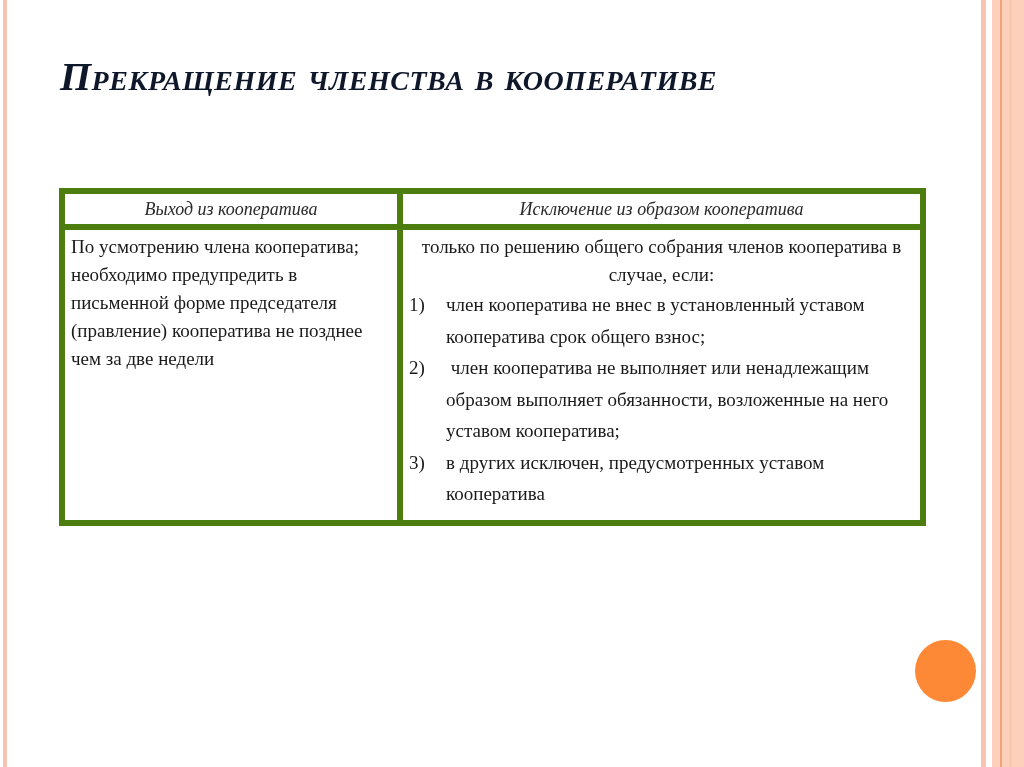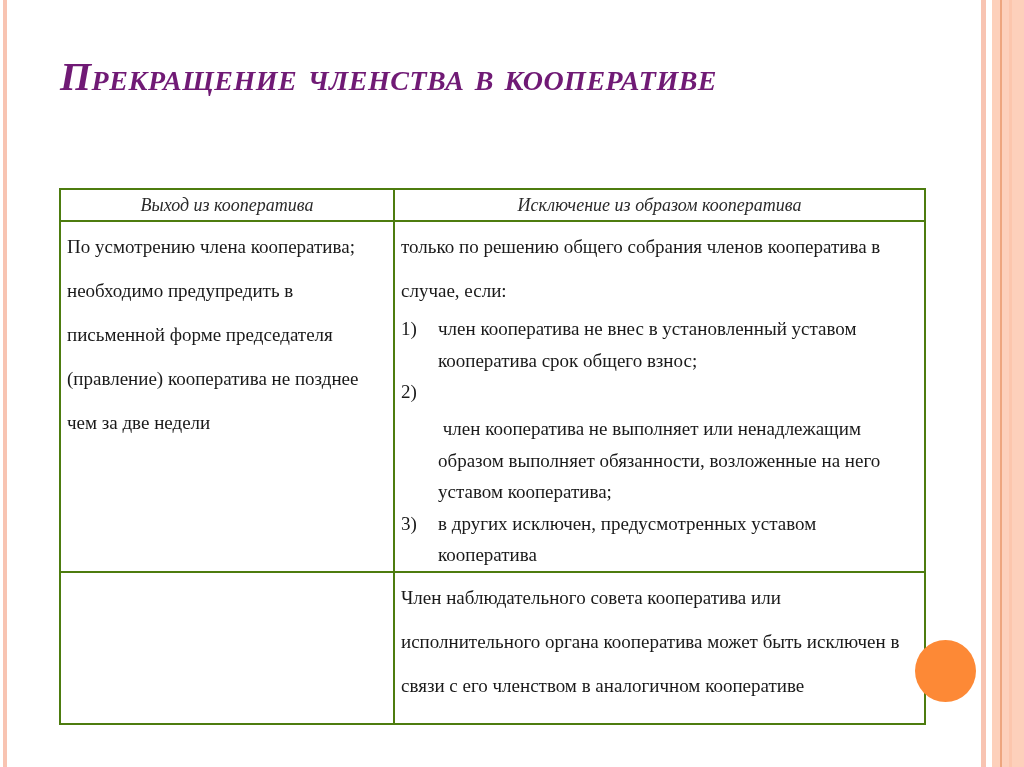--- a/index.html
+++ b/index.html
@@ -3,26 +3,26 @@
 <meta charset="utf-8">
 <style>
   html, body { margin: 0; padding: 0; }
   body { width: 1024px; height: 767px; position: relative; background: #ffffff; overflow: hidden; font-family: "Liberation Serif", serif; }
   .left-stripe { position: absolute; left: 3px; top: 0; width: 4px; height: 767px; background: #f8c4b2; }
   .right-deco { position: absolute; left: 981px; top: 0; width: 43px; height: 767px; }
   .rs1 { position: absolute; left: 0; top: 0; width: 5px; height: 100%; background: #f8c4b2; }
   .rs2 { position: absolute; left: 11px; top: 0; width: 32px; height: 100%; background: #fdd0bb; }
   .rs3 { position: absolute; left: 19px; top: 0; width: 2px; height: 100%; background: #eea57e; }
   .rs4 { position: absolute; left: 28px; top: 0; width: 3px; height: 100%; background: #fcc6ad; }
-  .title { position: absolute; left: 60px; top: 48px; width: 880px; color: #701a75; font-style: italic; font-weight: bold; font-size: 40px; line-height: 58px; font-variant: small-caps; letter-spacing: 0.5px; }
+  .title { position: absolute; left: 60px; top: 48px; width: 880px; color: #0f172a; font-style: italic; font-weight: bold; font-size: 40px; line-height: 58px; font-variant: small-caps; letter-spacing: 0.5px; }
   table.main { position: absolute; left: 59px; top: 188px; width: 867px; border-collapse: collapse; font-size: 19px; color: #1a1a1a; }
-  table.main td, table.main th { border: 2px solid #4d7c0f; vertical-align: top; padding: 0 6px; }
+  table.main td, table.main th { border: 6px solid #4d7c0f; vertical-align: top; padding: 0 6px; }
   table.main th { font-weight: normal; font-style: italic; font-size: 18px; height: 30px; line-height: 30px; text-align: center; color: #2a2a2a; }
   .col1 { width: 320px; }
-  .cell-text { line-height: 44px; padding-top: 3px; }
+  .cell-text { line-height: 28px; padding-top: 3px; }
   ol.items { list-style: none; margin: 0; padding: 0; }
   ol.items li { display: flex; line-height: 31.5px; }
   ol.items li .num { width: 37px; flex: none; }
   .row1 td { height: 290px; }
   .row2 td { height: 150px; }
   .circle { position: absolute; left: 915px; top: 640px; width: 61px; height: 62px; border-radius: 50%; background: #fd8936; }
 </style>
 </head>
 <body>
 
@@ -40,39 +40,33 @@
   <tbody>
       <tr>
     <th class="col1">Выход из кооператива</th>
     <th>Исключение из образом кооператива</th>
   </tr>
   <tr class="row1">
     <td>
       <div class="cell-text">По усмотрению члена кооператива; необходимо предупредить в письменной форме председателя (правление) кооператива не позднее чем за две недели</div>
     </td>
     <td>
-      <div class="cell-text" style="padding-top:3px;">только по решению общего собрания членов кооператива в случае, если:</div>
+      <div class="cell-text" style="padding-top:3px;text-align:center;">только по решению общего собрания членов кооператива в случае, если:</div>
       <ol class="items">
         <li>
           <span class="num">1)</span>
           <span>член кооператива не внес в установленный уставом кооператива срок общего взнос;</span>
         </li>
         <li>
           <span class="num">2)</span>
-          <span style="white-space:pre-wrap;margin-top:37px;"> член кооператива не выполняет или ненадлежащим образом выполняет обязанности, возложенные на него уставом кооператива;</span>
+          <span style="white-space:pre-wrap;"> член кооператива не выполняет или ненадлежащим образом выполняет обязанности, возложенные на него уставом кооператива;</span>
         </li>
         <li>
           <span class="num">3)</span>
           <span>в других исключен, предусмотренных уставом кооператива</span>
         </li>
       </ol>
     </td>
   </tr>
-  <tr class="row2">
-    <td></td>
-    <td>
-      <div class="cell-text">Член наблюдательного совета кооператива или исполнительного органа кооператива может быть исключен в связи с его членством в аналогичном кооперативе</div>
-    </td>
-  </tr>
 </tbody>
   </table>
 
 <div class="circle"></div>
 
 </body></html>

